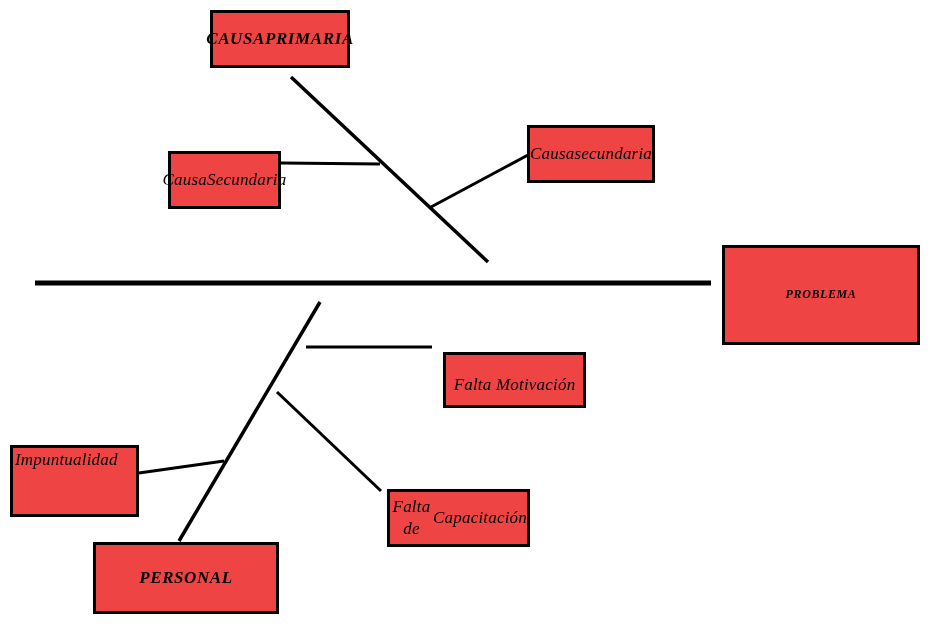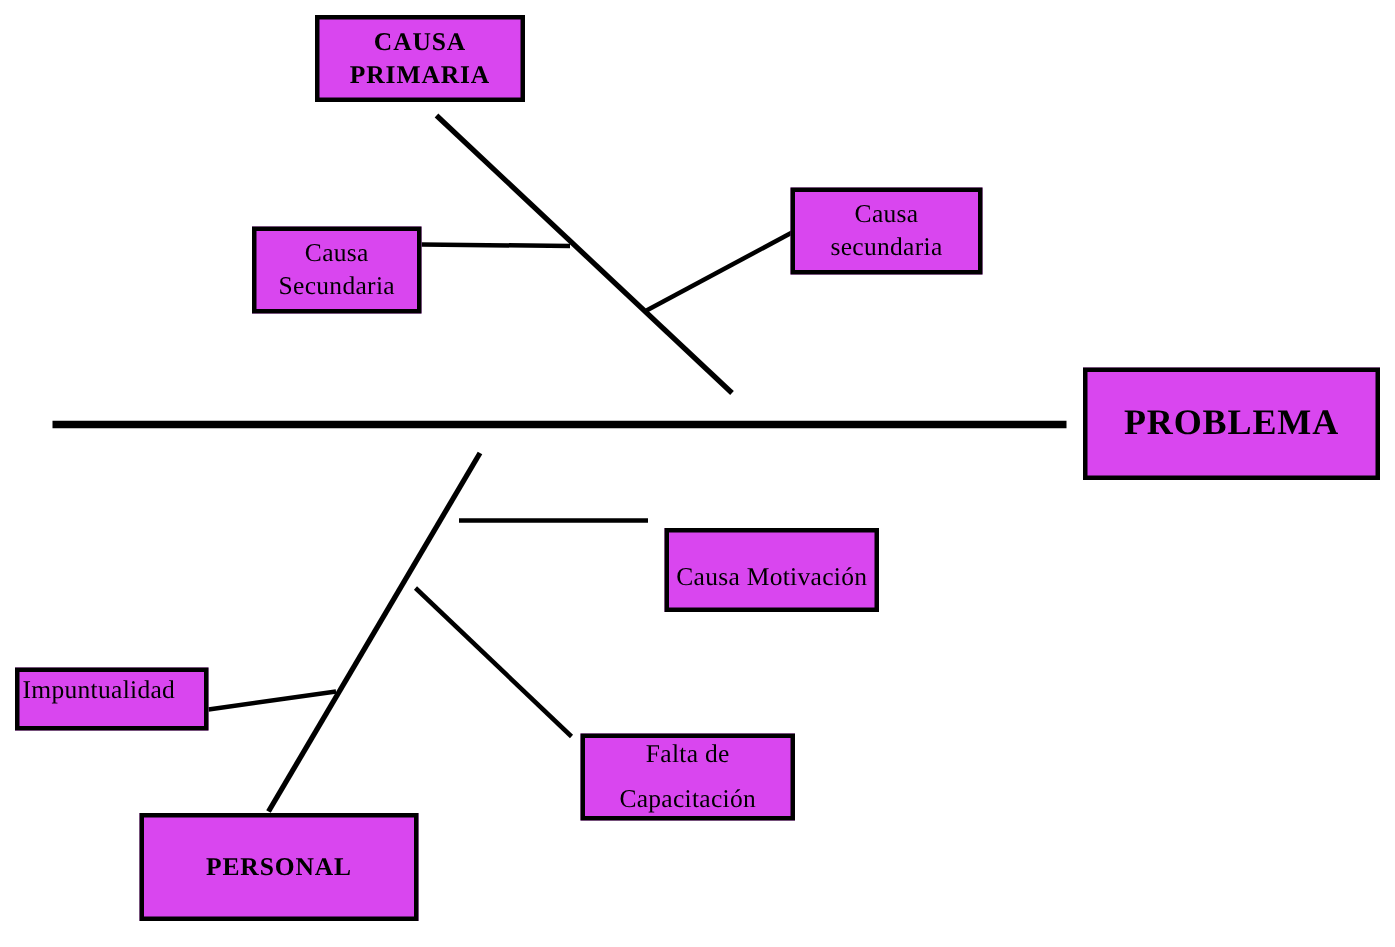--- a/index.html
+++ b/index.html
@@ -20,48 +20,48 @@
     position: absolute;
     left: 0;
     top: 0;
     width: 930px;
     height: 631px;
   }
   .node {
     position: absolute;
     box-sizing: border-box;
     border: 3px solid #000000;
-    background: #d946ef;
+    background: #ef4444;
     display: flex;
-    flex-direction: column;
     align-items: center;
     justify-content: center;
     text-align: center;
     font-size: 17px;
     line-height: 1.32;
     letter-spacing: 0.2px;
+    font-style: italic;
   }
   .node.bold {
     font-weight: bold;
     letter-spacing: 0.6px;
   }
   .node.top-left {
     align-items: flex-start;
     justify-content: flex-start;
     text-align: left;
     padding: 1px 0 0 2px;
   }
   .node span { display: block; }
 
   .n-causa-primaria      { left: 210px; top: 10px;  width: 140px; height: 58px; }
   .n-causa-sec-left      { left: 168px; top: 151px; width: 113px; height: 58px; }
   .n-causa-sec-right     { left: 527px; top: 125px; width: 128px; height: 58px; }
-  .n-problema            { left: 722px; top: 245px; width: 198px; height: 75px; font-size: 24px; }
+  .n-problema            { left: 722px; top: 245px; width: 198px; height: 100px; font-size: 12px; }
   .n-falta-motivacion    { left: 443px; top: 352px; width: 143px; height: 56px; padding-top: 10px; }
-  .n-impuntualidad       { left: 10px;  top: 445px; width: 129px; height: 42px; }
+  .n-impuntualidad       { left: 10px;  top: 445px; width: 129px; height: 72px; }
   .n-falta-capacitacion  { left: 387px; top: 489px; width: 143px; height: 58px; justify-content: space-between; }
   .n-personal            { left: 93px;  top: 542px; width: 186px; height: 72px; }
 </style>
 </head>
 <body>
 
 <div class="canvas">
 
   <svg class="lines-layer" viewBox="0 0 930 631" xmlns="http://www.w3.org/2000/svg">
 
@@ -95,21 +95,21 @@
   <div class="node n-causa-sec-right">
     <span>Causa</span>
     <span>secundaria</span>
   </div>
 
   <div class="node bold n-problema">
     <span>PROBLEMA</span>
   </div>
 
   <div class="node n-falta-motivacion">
-    <span>Causa Motivación</span>
+    <span>Falta Motivación</span>
   </div>
 
   <div class="node top-left n-impuntualidad">
     <span>Impuntualidad</span>
   </div>
 
   <div class="node n-falta-capacitacion">
     <span>Falta de</span>
     <span>Capacitación</span>
   </div>

